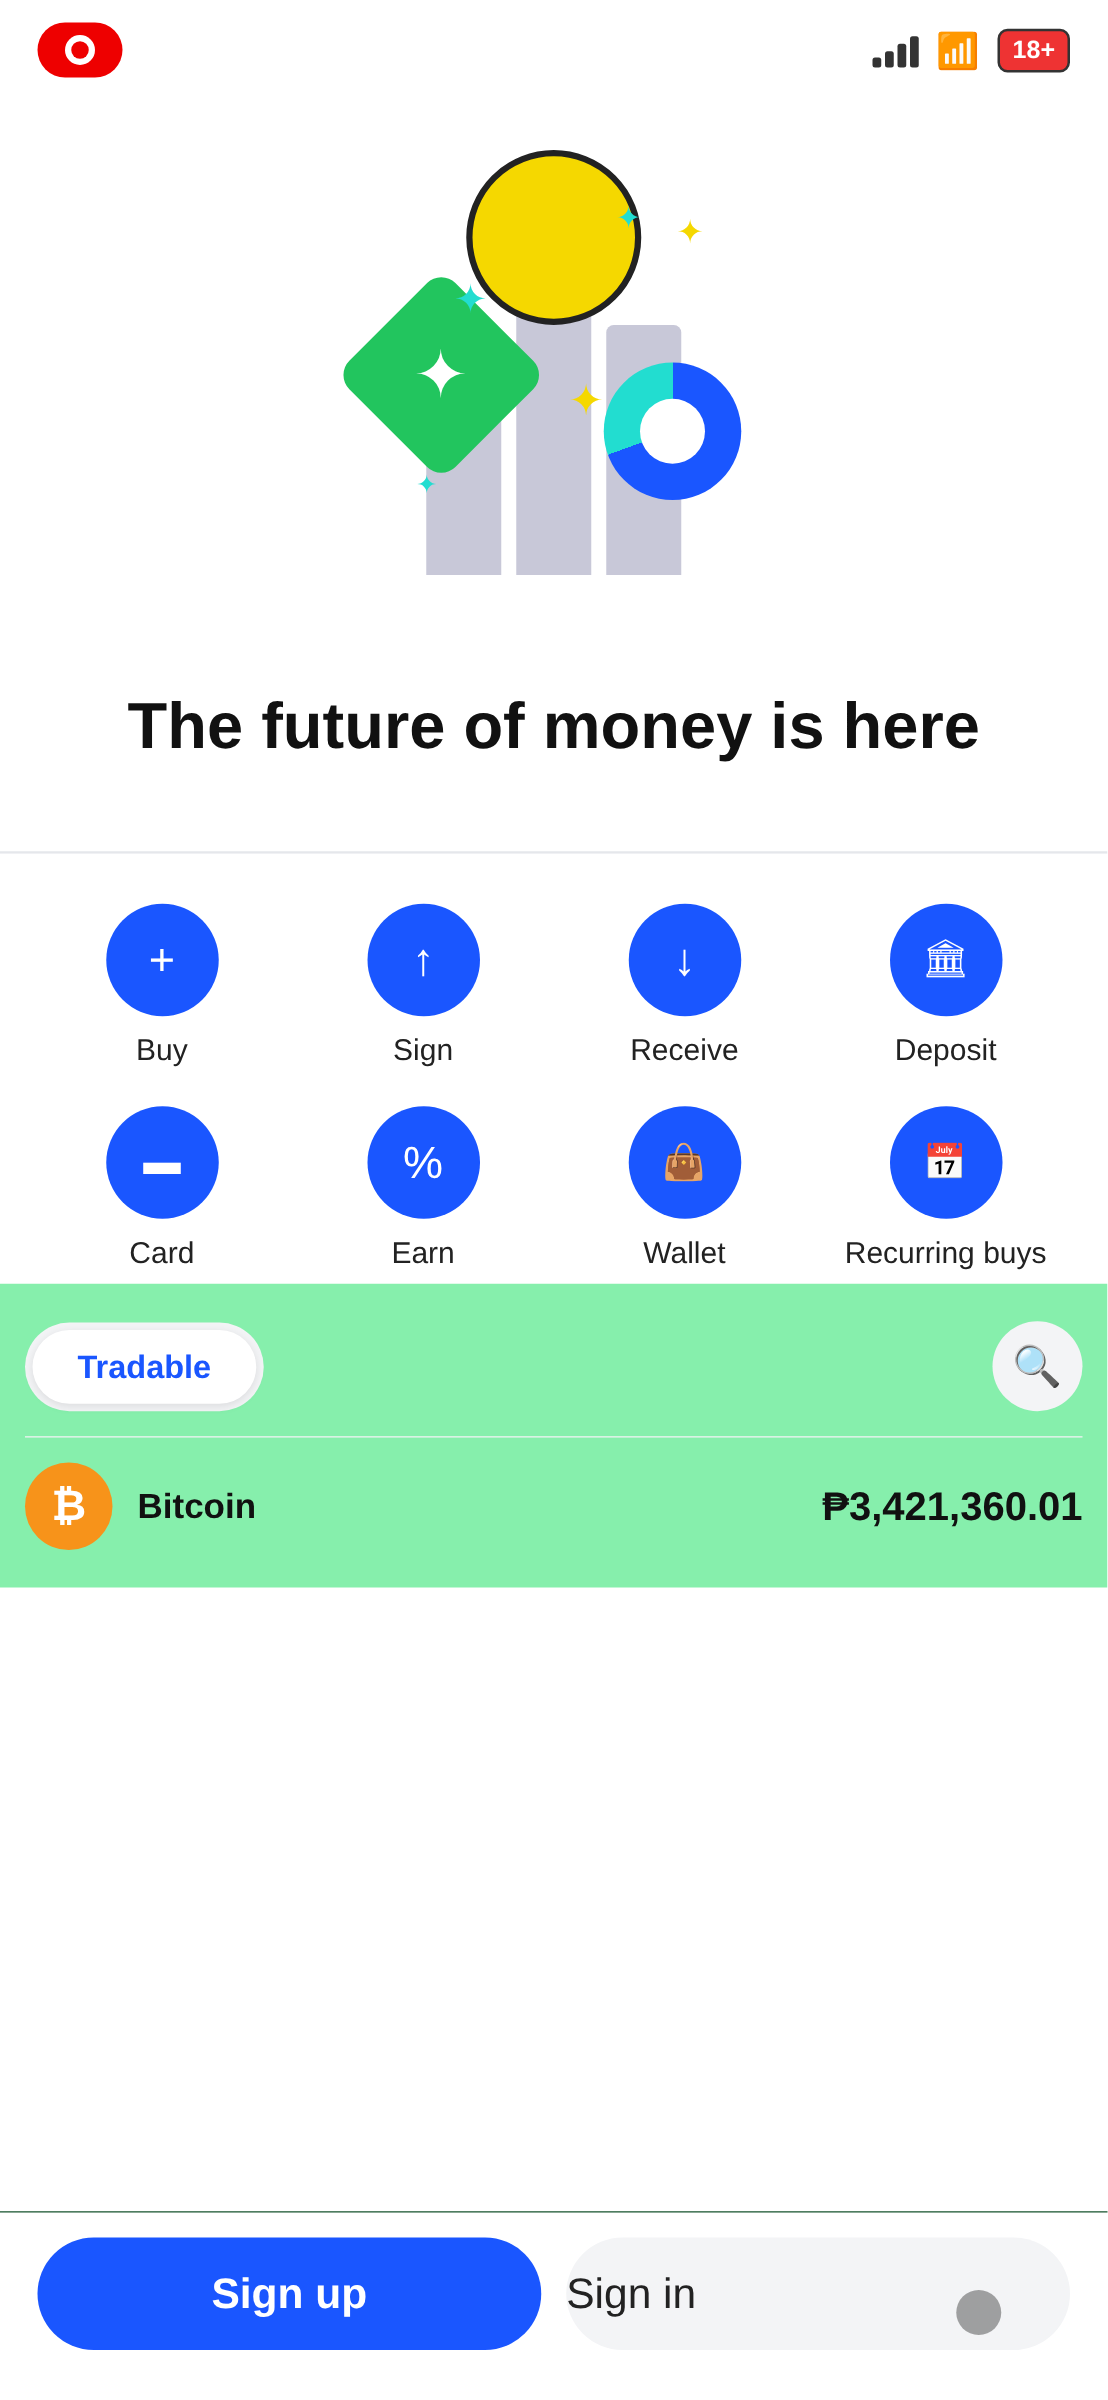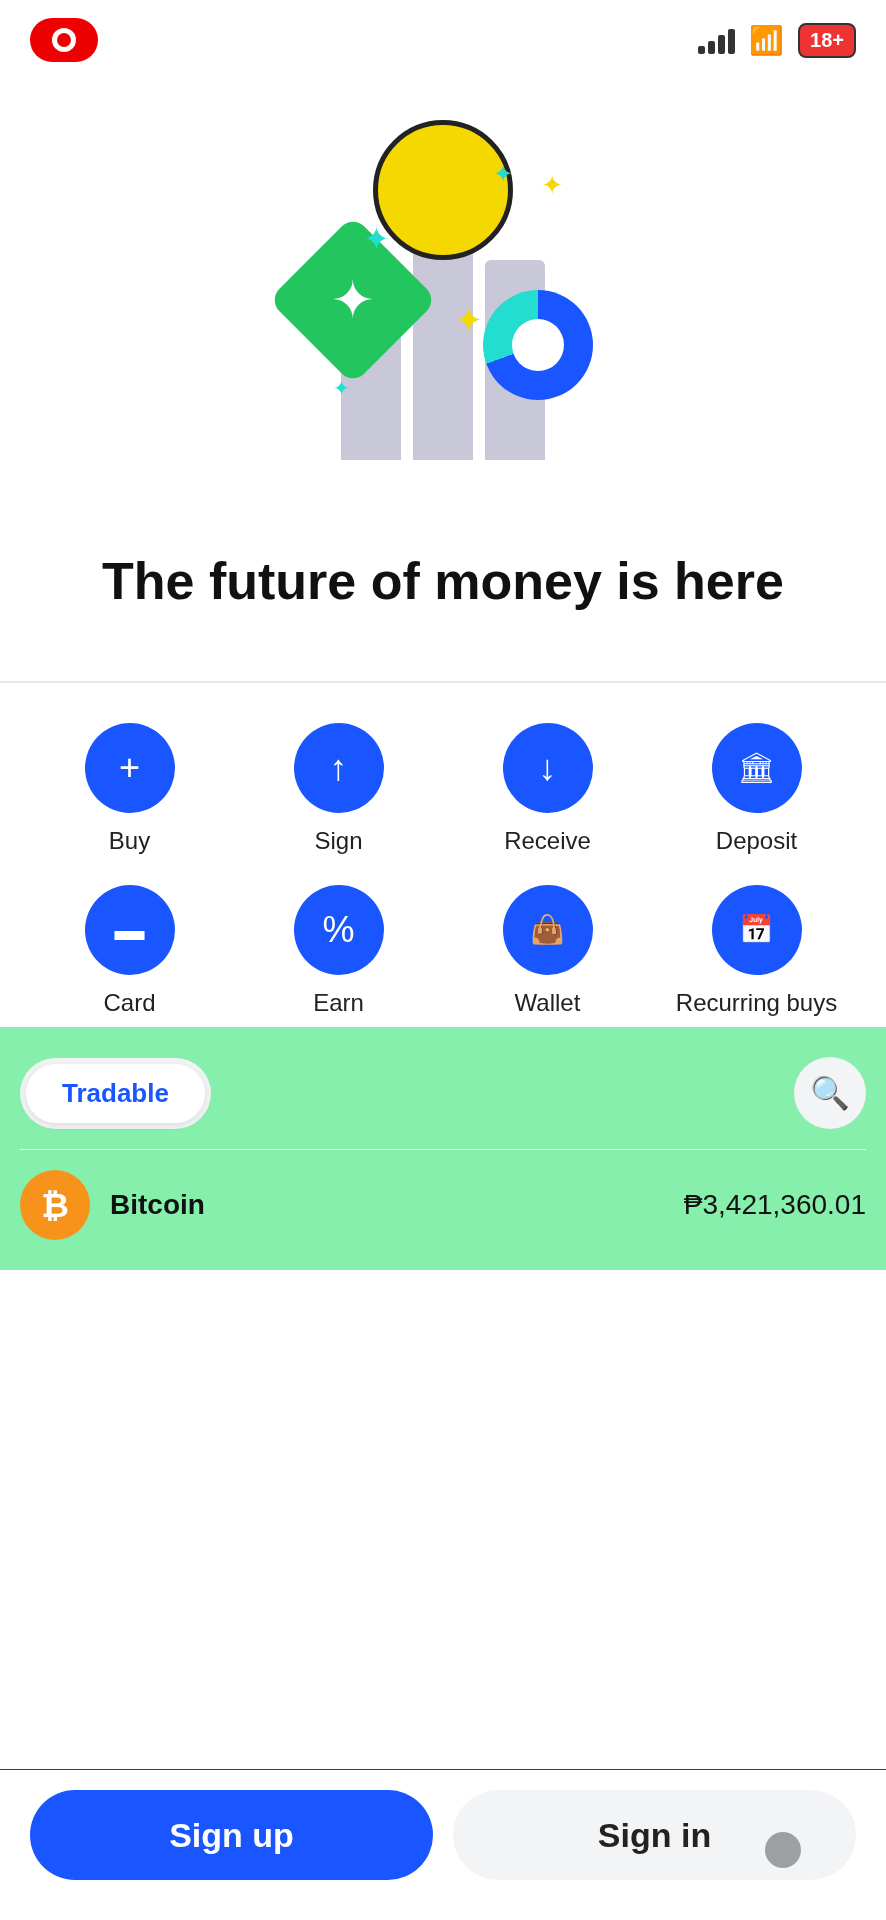--- a/index.html
+++ b/index.html
@@ -351,22 +351,22 @@
     }
 
     .btc-name {
       font-size: 28px;
       font-weight: 600;
       color: #111;
       flex: 1;
     }
 
     .btc-price {
-      font-size: 28px;
-      font-weight: 400;
+      font-size: 32px;
+      font-weight: 700;
       color: #111;
     }
 
     
     .bottom-bar {
       width: 100%;
       padding: 20px 30px 40px;
       display: flex;
       gap: 20px;
       background: #fff;
@@ -391,27 +391,26 @@
       align-items: center;
       justify-content: center;
     }
 
     .btn-signin {
       flex: 1;
       height: 90px;
       background: #f3f4f6;
       color: #222;
       font-size: 34px;
-      font-weight: 700;
+      font-weight: 400;
       border: none;
       border-radius: 50px;
       cursor: pointer;
       display: flex;
       align-items: center;
-      justify-content: center;
       position: relative;
     }
 
     .cursor-indicator {
       position: absolute;
       bottom: 12px;
       right: 55px;
       width: 36px;
       height: 36px;
       background: rgba(0,0,0,0.35);

